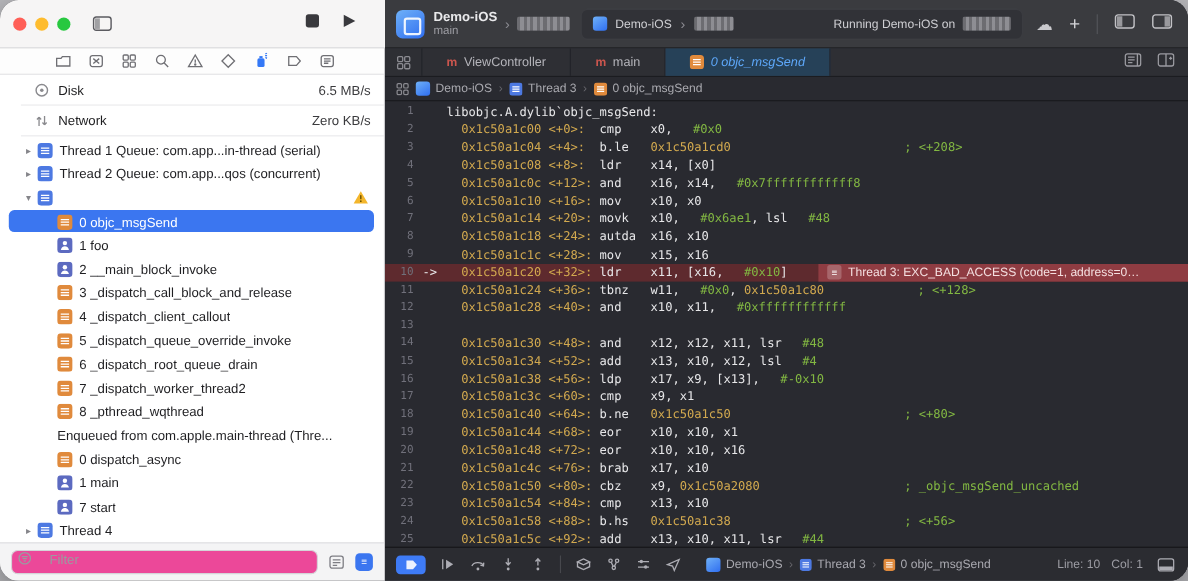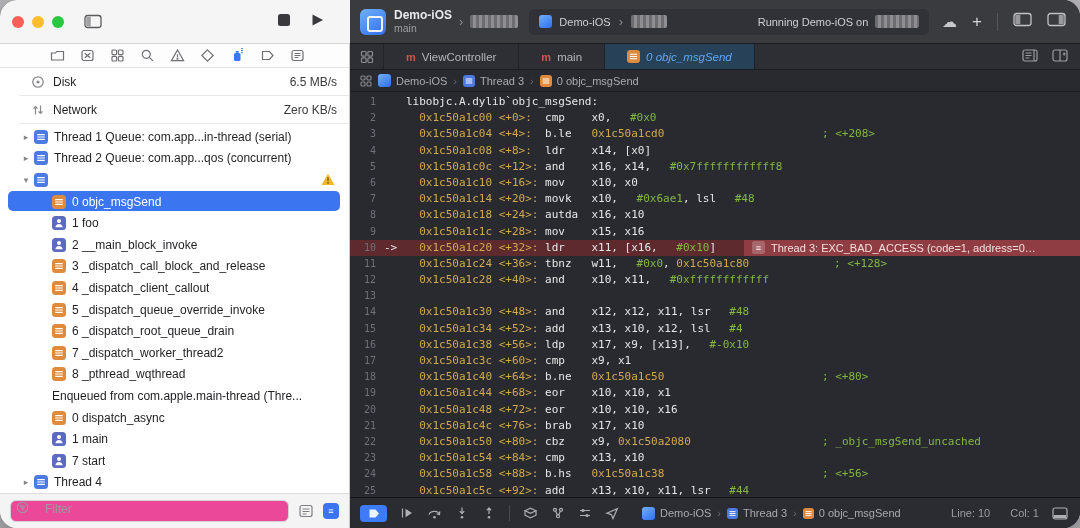--- a/index.html
+++ b/index.html
@@ -103,21 +103,21 @@
   .annot-ic{width:13px;height:13px;border-radius:2.5px;background:rgba(255,255,255,.22);color:#fff;font-size:9px;display:flex;align-items:center;justify-content:center;flex:none;}
 
   
   .debugbar{height:31px;background:#2b2c31;border-top:1px solid #141518;display:flex;align-items:center;padding:0 12px 0 10px;gap:13px;font-size:11px;color:#a9a9b0;}
   .bp-btn{width:27px;height:17px;border-radius:4px;background:#3e7bf6;display:flex;align-items:center;justify-content:center;flex:none;}
   .dicon{display:flex;}
   .dicon svg{stroke:#adadb4;fill:none;stroke-width:1.2;}
   .d-sep{width:1px;height:16px;background:#47484d;}
   .dcrumbs{display:flex;align-items:center;gap:6px;margin-left:10px;min-width:0;}
   .dcrumbs .sq{width:11px;height:11px;}
-  .linecol{margin-left:auto;display:flex;gap:20px;white-space:nowrap;color:#9c9ca3;}
+  .linecol{margin-left:auto;display:flex;gap:10px;white-space:nowrap;color:#9c9ca3;}
 </style>
 </head>
 <body>
 
 <div class="win">
 
   <header class="toolbar">
     <div class="tb-left">
       <div class="traffic">
         <span class="tl red"></span>

